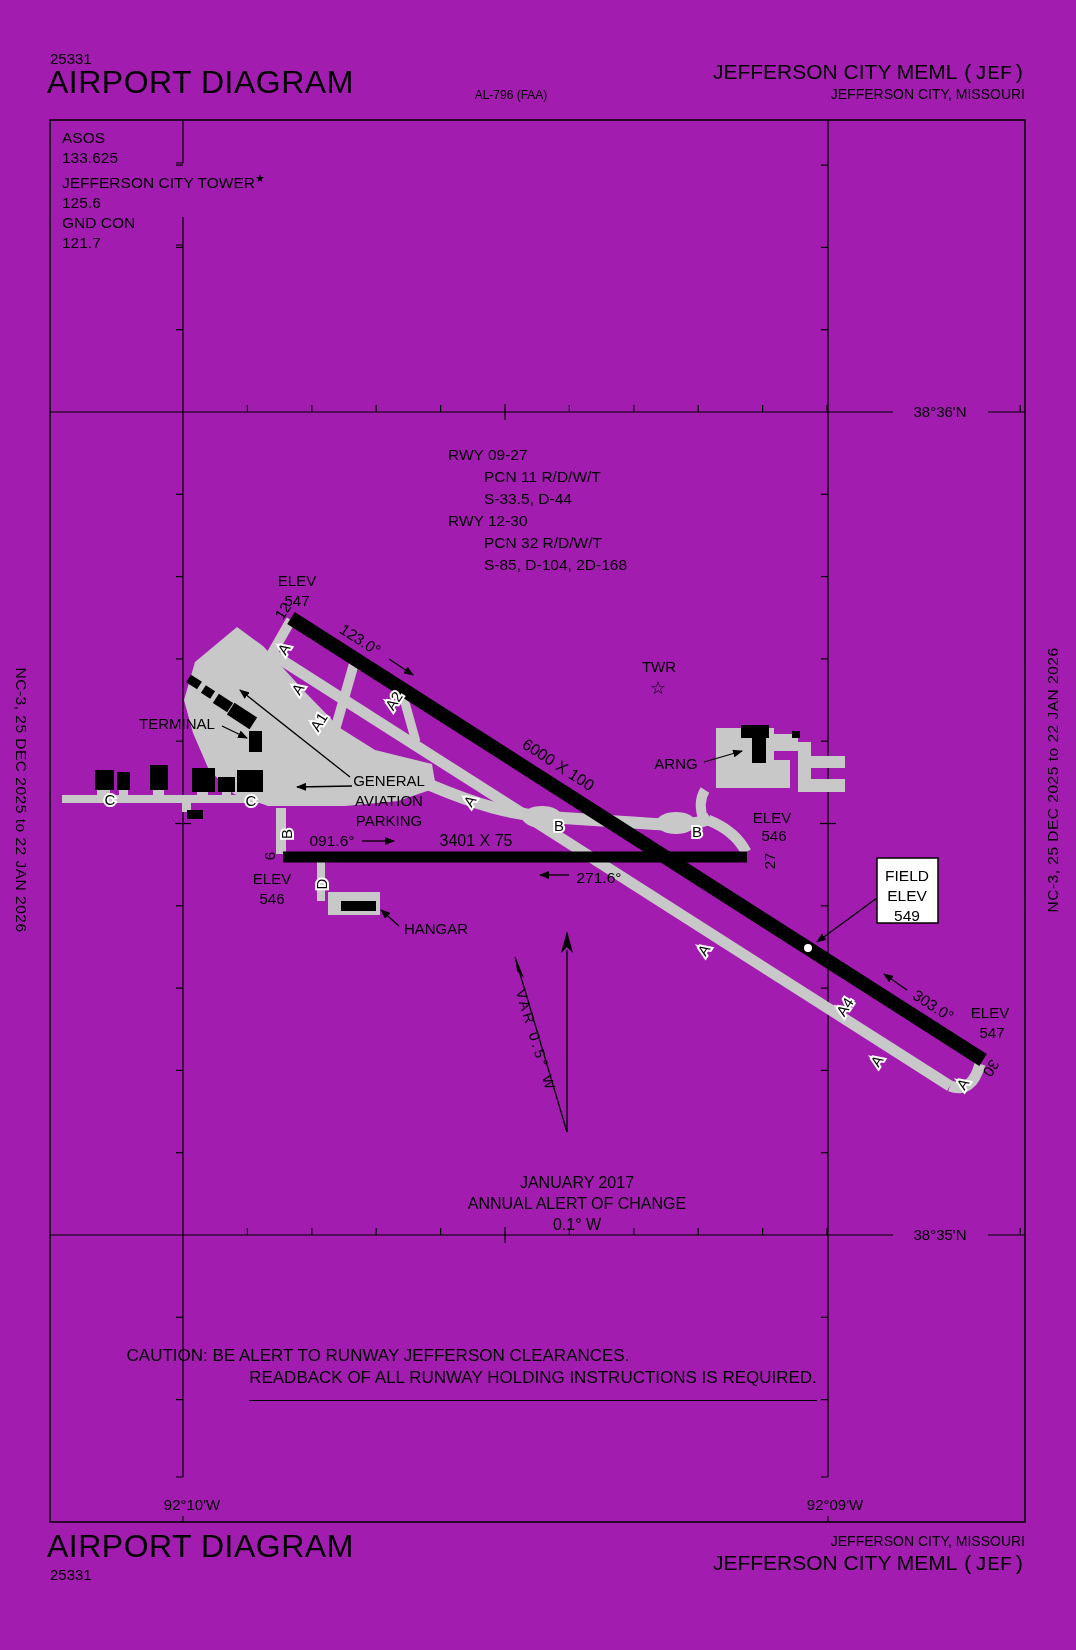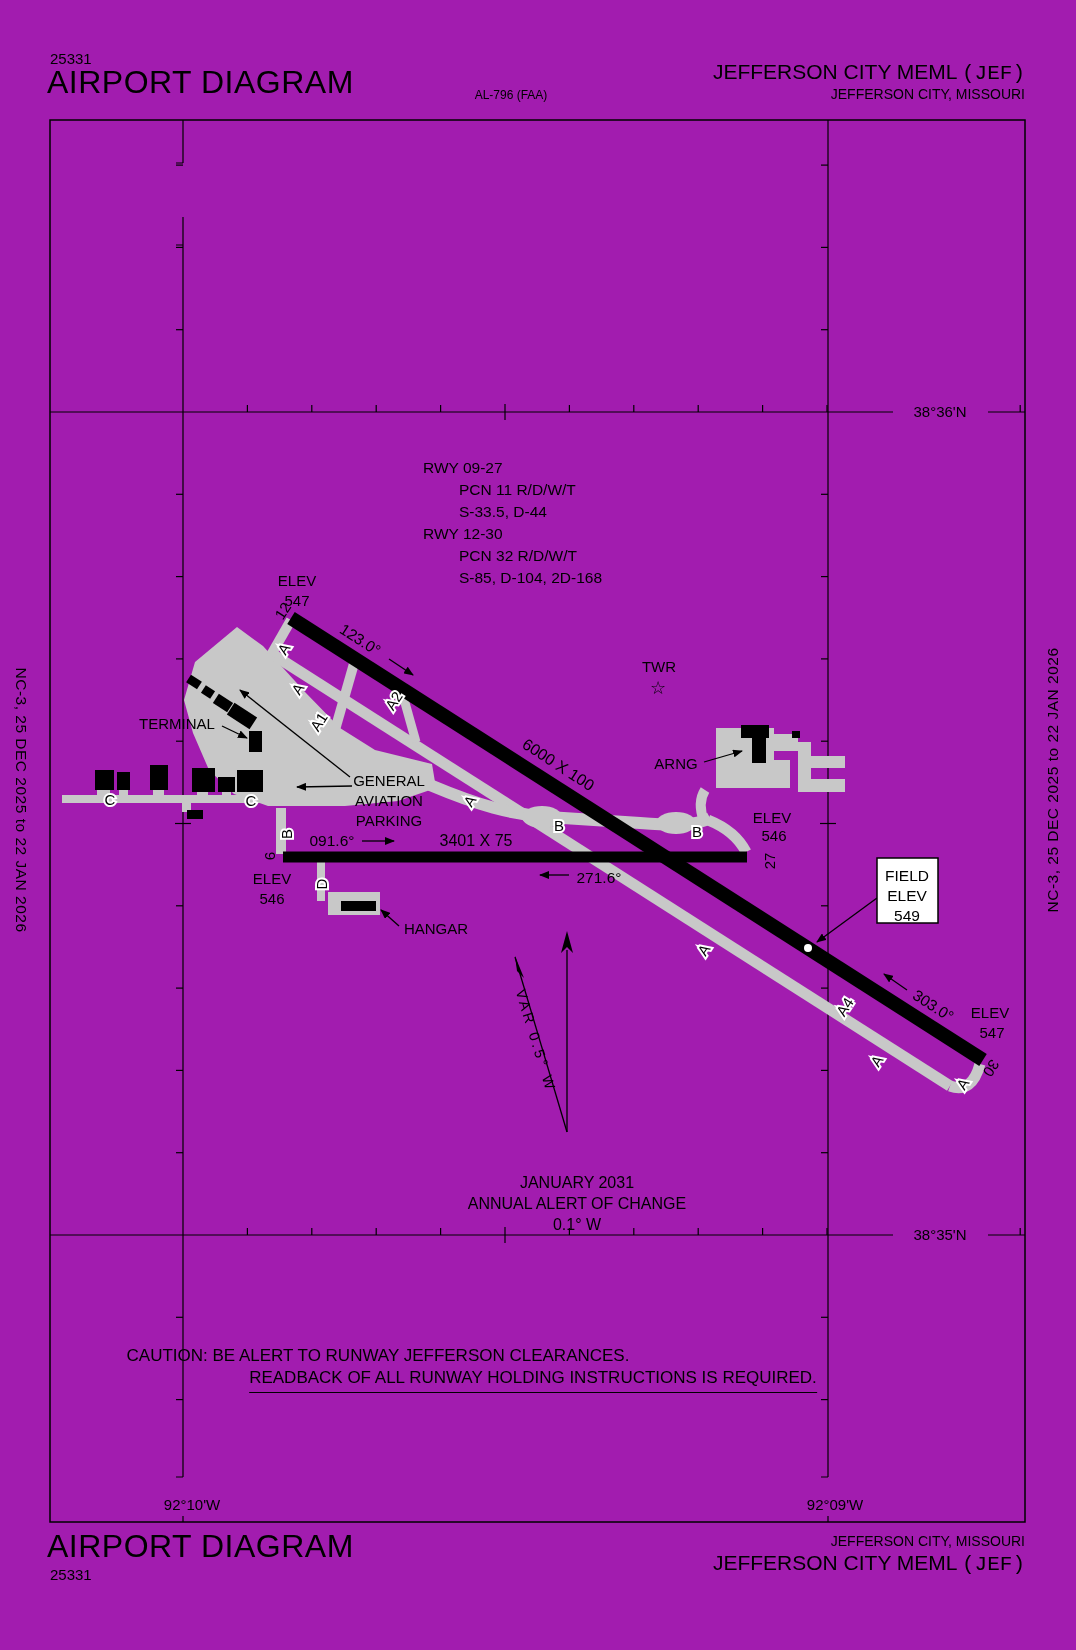--- a/index.html
+++ b/index.html
@@ -15,43 +15,51 @@
   .hdr-right{text-align:right;line-height:1.15;}
   .hdr-airport{font-size:21px;}
   .serif{font-family:Liberation Mono, monospace;}
   .hdr-city{font-size:14px;}
   .comm{font-size:15.5px;line-height:20px;}
   .comm .star{font-size:11px;vertical-align:super;}
   .rwydata{font-size:15.5px;line-height:22px;}
   .rwydata .ind{padding-left:36px;}
   .magnote{font-size:16px;line-height:21px;text-align:center;transform:translateX(-50%);}
   .caution{font-size:17px;transform:translateX(-50%);}
-  .caution.u{border-bottom:1.6px solid #000;padding-bottom:4px;}
+  .caution.u{border-bottom:1.6px solid #000;padding-bottom:12px;}
   .edition{font-size:15.5px;letter-spacing:.5px;}
   .ftr-title{font-size:32px;letter-spacing:.5px;}
   .ftr-num{font-size:15px;}
   .ftr-right{text-align:right;line-height:1.2;}
   .ftr-city{font-size:14px;}
   .ftr-airport{font-size:21px;}
 </style>
 </head>
 <body>
 
 <div class="page">
 
   <div class="abs hdr-num" style="left:50px;top:50px;">25331</div>
   <div class="abs hdr-title" style="left:47px;top:64px;">AIRPORT DIAGRAM</div>
   <div class="abs hdr-al" style="left:431px;top:88px;width:160px;text-align:center;">AL-796 (FAA)</div>
   <div class="abs hdr-right" style="right:51px;top:60px;">
     <div><span class="hdr-airport">JEFFERSON CITY MEML</span>&nbsp;<span class="hdr-airport serif">(JEF)</span></div>
     <div class="hdr-city">JEFFERSON CITY, MISSOURI</div>
   </div>
 
-
-  <div class="abs rwydata" style="left:423px;top:444px;margin-top:13px;">
+  <div class="abs comm" style="left:62px;top:128px;">
+    <div>ASOS</div>
+    <div>133.625</div>
+    <div><span>JEFFERSON CITY TOWER</span><span class="star">★</span></div>
+    <div>125.6</div>
+    <div>GND CON</div>
+    <div>121.7</div>
+  </div>
+
+  <div class="abs rwydata" style="left:448px;top:444px;">
     <div>RWY 09-27</div>
     <div class="ind">PCN 11 R/D/W/T</div>
     <div class="ind">S-33.5, D-44</div>
     <div>RWY 12-30</div>
     <div class="ind">PCN 32 R/D/W/T</div>
     <div class="ind">S-85, D-104, 2D-168</div>
   </div>
 
   <svg width="1076" height="1650" viewBox="0 0 1076 1650" style="position:absolute;left:0;top:0;">
     <defs>
@@ -250,21 +258,21 @@
       <text x="531" y="1042" font-size="14.5" letter-spacing="3" transform="rotate(73 531 1042)">VAR 0.5° W</text>
 
       <text x="940" y="417">38°36'N</text>
       <text x="940" y="1240">38°35'N</text>
       <text x="192" y="1510">92°10'W</text>
       <text x="835" y="1510">92°09'W</text>
     </g>
   </svg>
 
   <div class="abs magnote" style="left:577px;top:1172px;">
-    <div>JANUARY 2031</div>
+    <div>JANUARY 2017</div>
     <div>ANNUAL ALERT OF CHANGE</div>
     <div>0.1° W</div>
   </div>
 
   <div class="abs caution" style="left:378px;top:1346px;">CAUTION: BE ALERT TO RUNWAY JEFFERSON CLEARANCES.</div>
   <div class="abs caution u" style="left:533px;top:1368px;">READBACK OF ALL RUNWAY HOLDING INSTRUCTIONS IS REQUIRED.</div>
 
   <div class="abs edition" style="left:21px;top:800px;transform:translate(-50%,-50%) rotate(90deg);">NC-3,  25 DEC 2025  to  22 JAN 2026</div>
   <div class="abs edition" style="left:1053px;top:780px;transform:translate(-50%,-50%) rotate(-90deg);">NC-3,  25 DEC 2025  to  22 JAN 2026</div>
 

